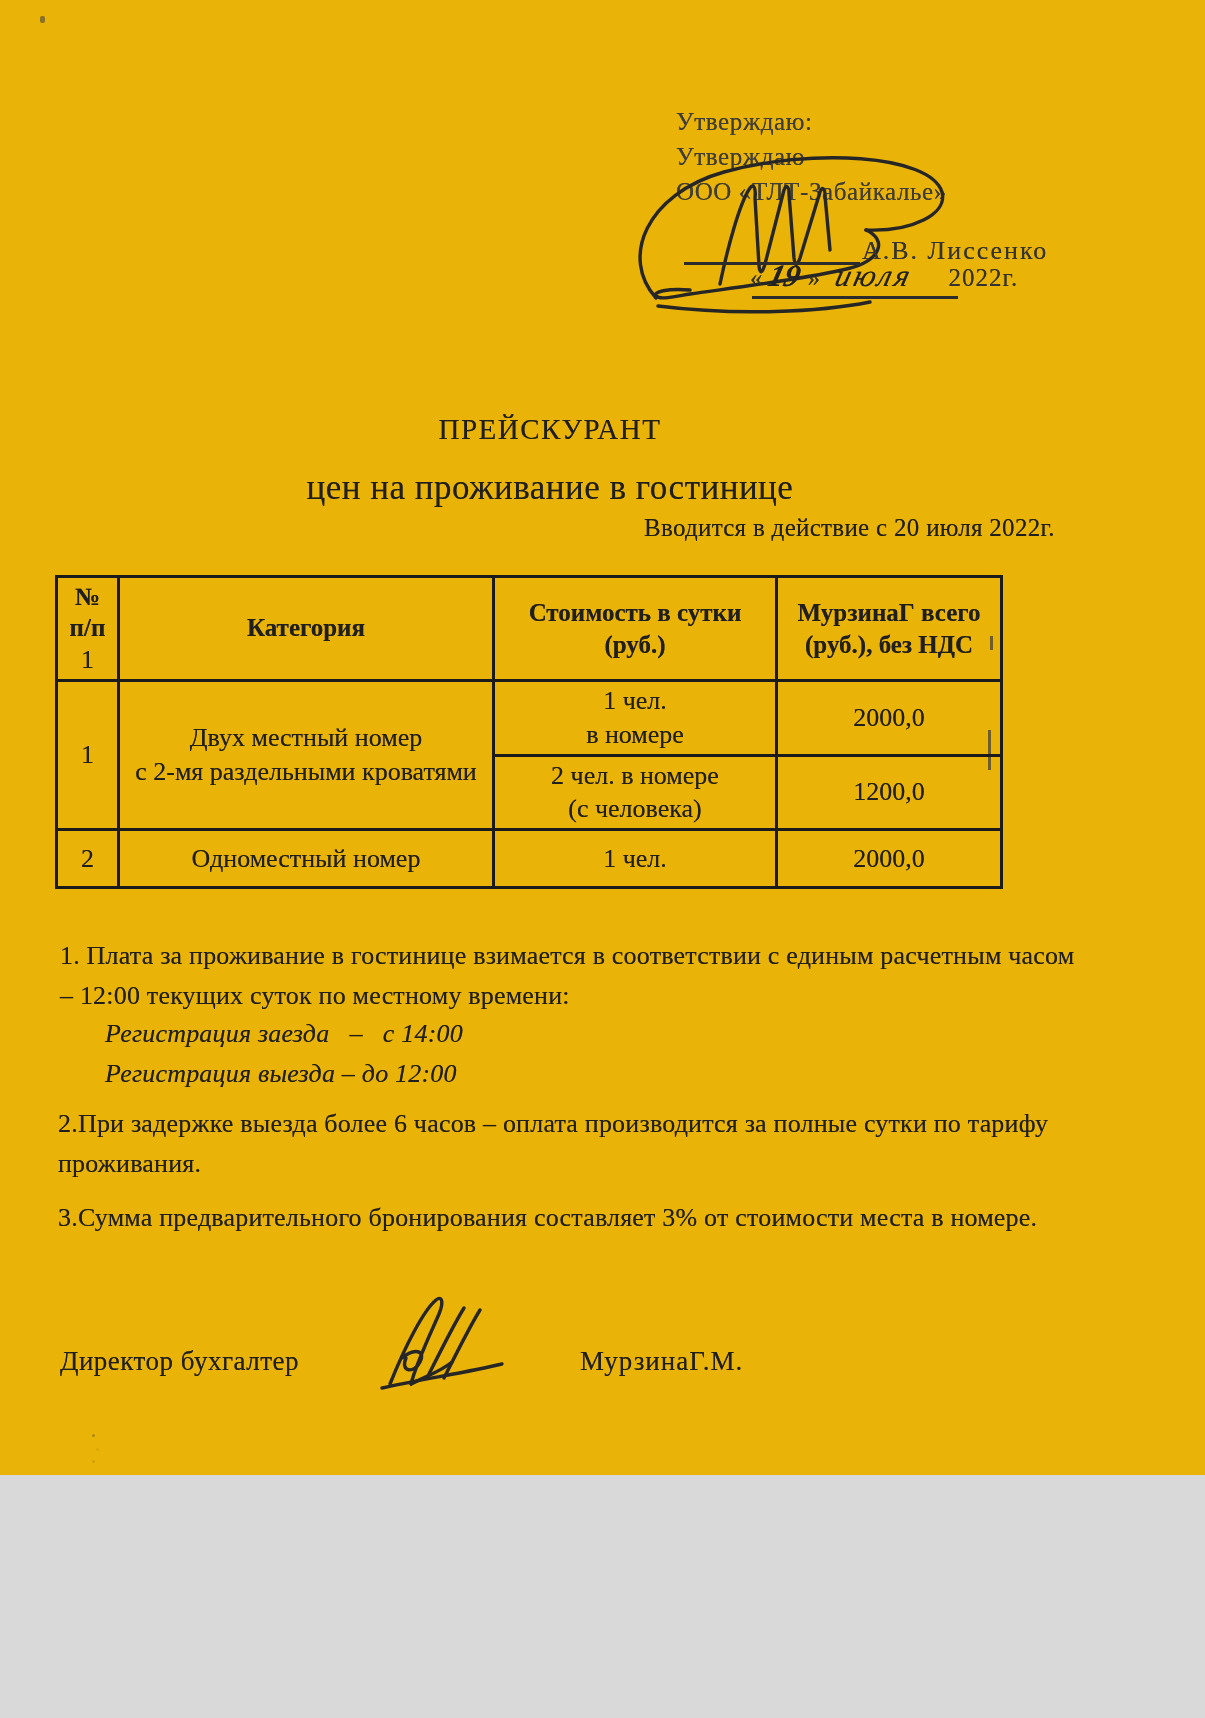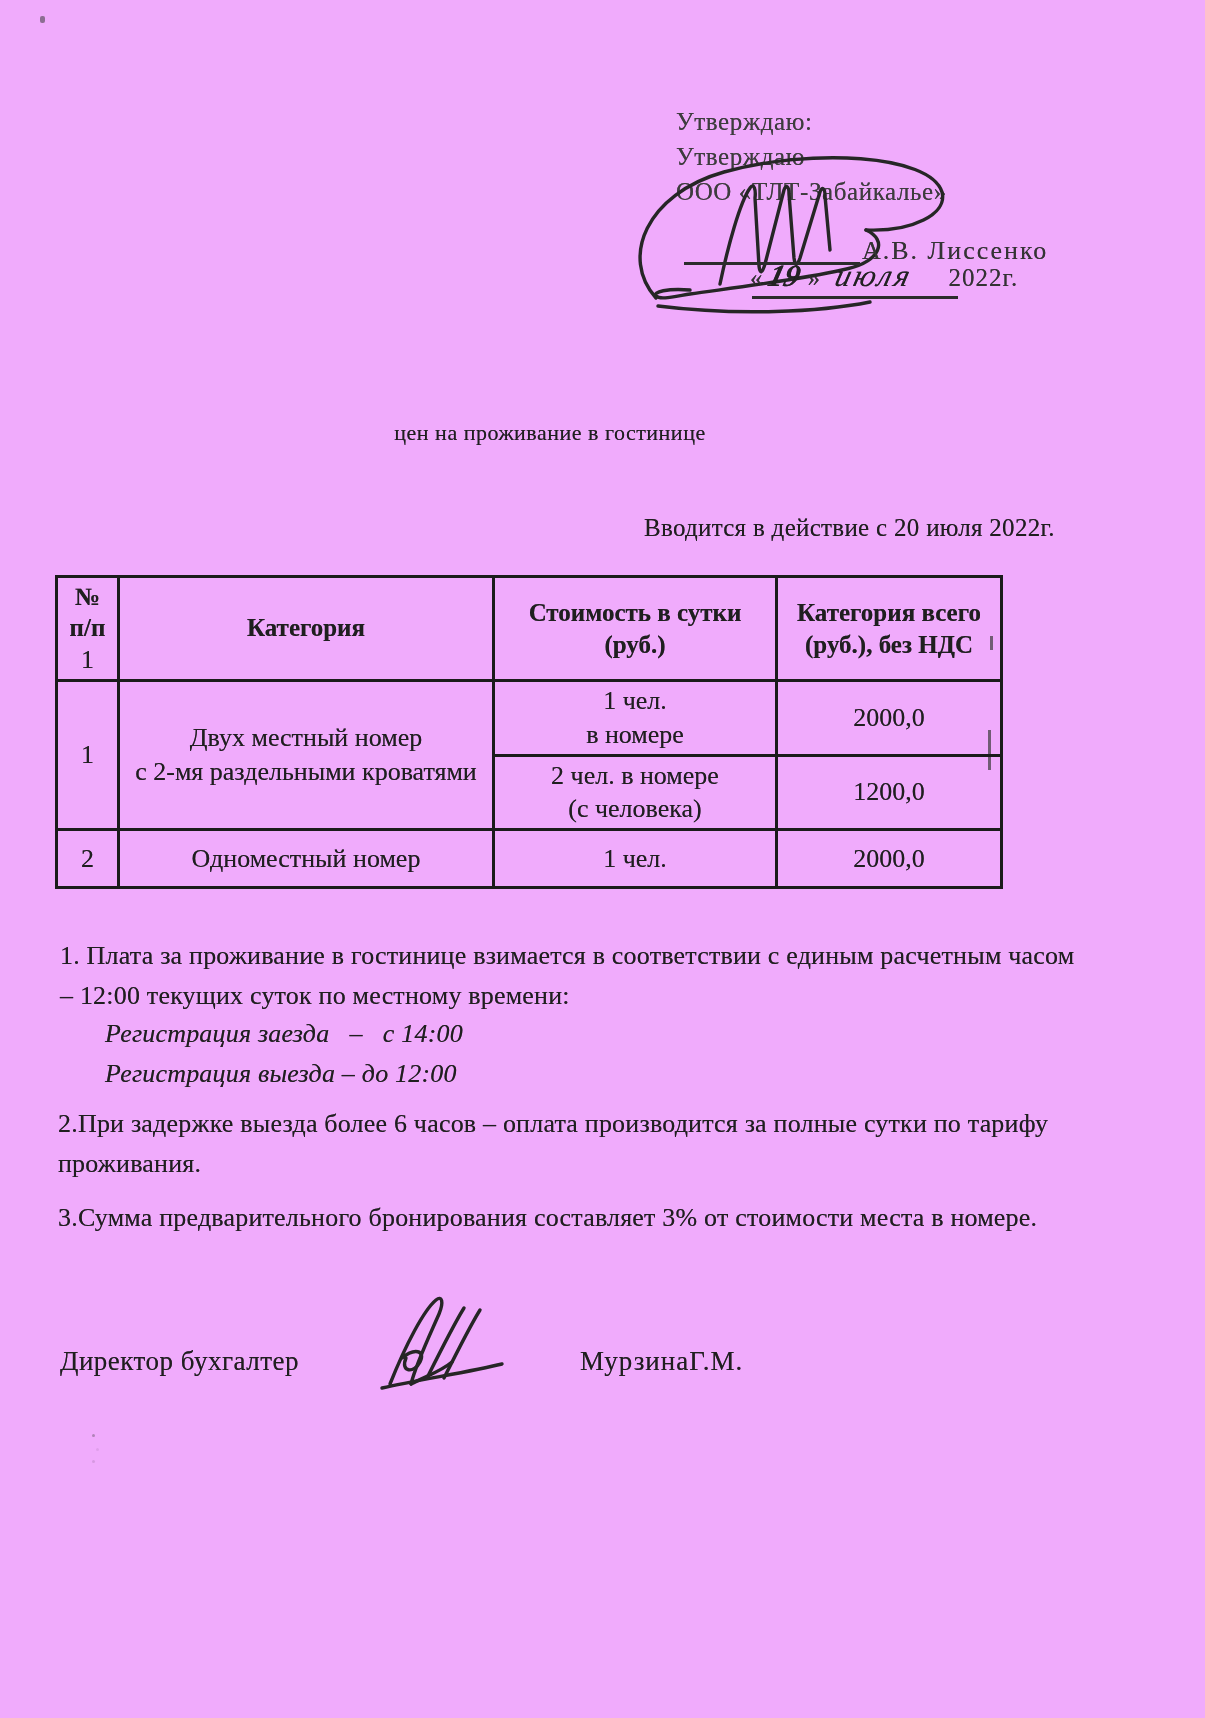--- a/index.html
+++ b/index.html
@@ -1,19 +1,19 @@
 <!DOCTYPE html>
 <html><head>
 <meta charset="utf-8">
 <style>
   * { margin:0; padding:0; box-sizing:border-box; }
   html,body { background:#d9d9d9; }
   .page {
-    position:relative; width:1205px; height:1718px; margin:0 auto;
-    background:#f0abfc; color:#1f1f1f; overflow:hidden;
+    position:relative; width:1205px; height:1475px; margin:0 auto;
+    background:#eab308; color:#1f1f1f; overflow:hidden;
     font-family:"Liberation Serif", serif;
     text-shadow:0 0 0.5px rgba(0,0,0,0.55);
   }
   .abs { position:absolute; }
 
   
   .approval { left:676px; top:104px; font-size:25px; line-height:35px;
               color:#3d3d3d; letter-spacing:0.6px; }
   .sig-director { left:628px; top:146px; width:345px; height:172px; }
   .sig-director path, .sig-accountant path {
@@ -25,21 +25,21 @@
   .date-line .handwr { display:inline-block; font-style:italic; font-size:31px;
                        transform:skewX(-14deg); color:#222; }
   .date-line .day { margin:0 8px 0 6px; font-weight:bold; }
   .date-line .month { margin-left:16px; letter-spacing:3px; }
   .date-line .year { margin-left:36px; letter-spacing:1px; }
   .date-underline { left:752px; top:296px; width:206px; height:2.5px; background:#2c2c2c; }
 
   
   .title-block { left:0; top:413px; width:1100px; text-align:center; }
   .doc-title { font-size:29px; letter-spacing:1.5px; }
-  .doc-subtitle { font-size:22px; margin-top:7px; letter-spacing:0.5px; }
+  .doc-subtitle { font-size:35px; margin-top:22px; letter-spacing:0.5px; }
   .effective { left:602px; top:514px; font-size:25px; letter-spacing:0.3px;margin-left:42px; }
 
   
   .price-table { position:absolute; left:55px; top:575px; border-collapse:collapse;
                  table-layout:fixed; }
   .price-table th, .price-table td {
     border:3px solid #1b1b1b; text-align:center; vertical-align:middle;
     font-size:26px; padding:2px 6px; line-height:1.3; }
   .price-table th { font-weight:bold; font-size:25px; }
   .col-num { width:62px; } .col-cat { width:375px; }
@@ -96,20 +96,21 @@
 
   <div class="abs name-underline"></div>
   <div class="abs signer-name">А.В. Лиссенко</div>
 
   <div class="abs date-line">
     <span>«</span><span class="handwr day">19</span><span>»</span><span class="handwr month">июля</span><span class="year">2022г.</span>
   </div>
   <div class="abs date-underline"></div>
 
   <div class="abs title-block">
+    <div class="doc-title">ПРЕЙСКУРАНТ</div>
     <div class="doc-subtitle">цен на проживание в гостинице</div>
   </div>
 
   <div class="abs effective">Вводится в действие с 20 июля 2022г.</div>
 
   <table class="price-table">
     <colgroup>
       <col class="col-num">
         <col class="col-cat">
         <col class="col-daily">
@@ -121,21 +122,21 @@
         <span class="hl">№</span>
         <span class="hl">п/п</span>
         <span class="hl num-one">1</span>
       </th>
       <th>Категория</th>
       <th>
         <span class="hl">Стоимость в сутки</span>
         <span class="hl">(руб.)</span>
       </th>
       <th>
-        <span class="hl">Категория всего</span>
+        <span class="hl">МурзинаГ всего</span>
         <span class="hl">(руб.), без НДС</span>
       </th>
     </tr>
     <tr class="r1a">
       <td rowspan="2">1</td>
       <td rowspan="2">
         <div class="cell-line">Двух местный номер</div>
         <div class="cell-line">с 2-мя раздельными кроватями</div>
       </td>
       <td>

